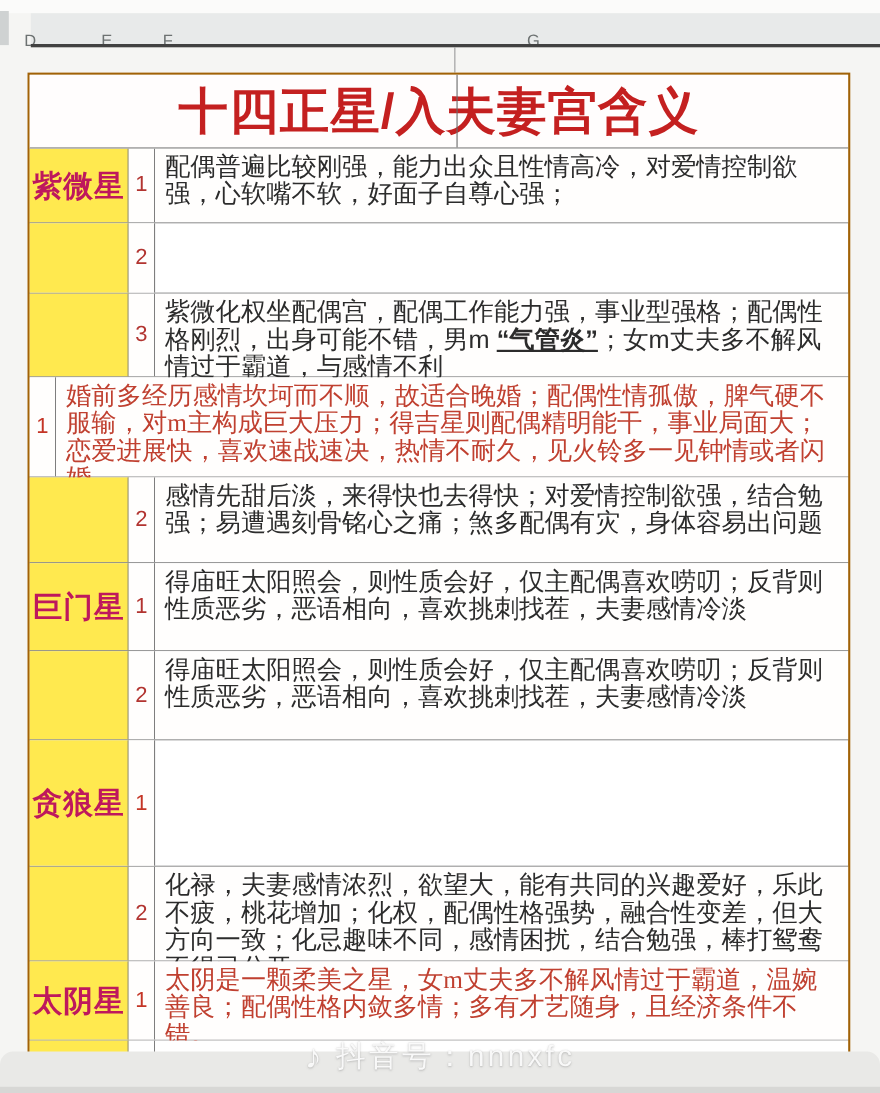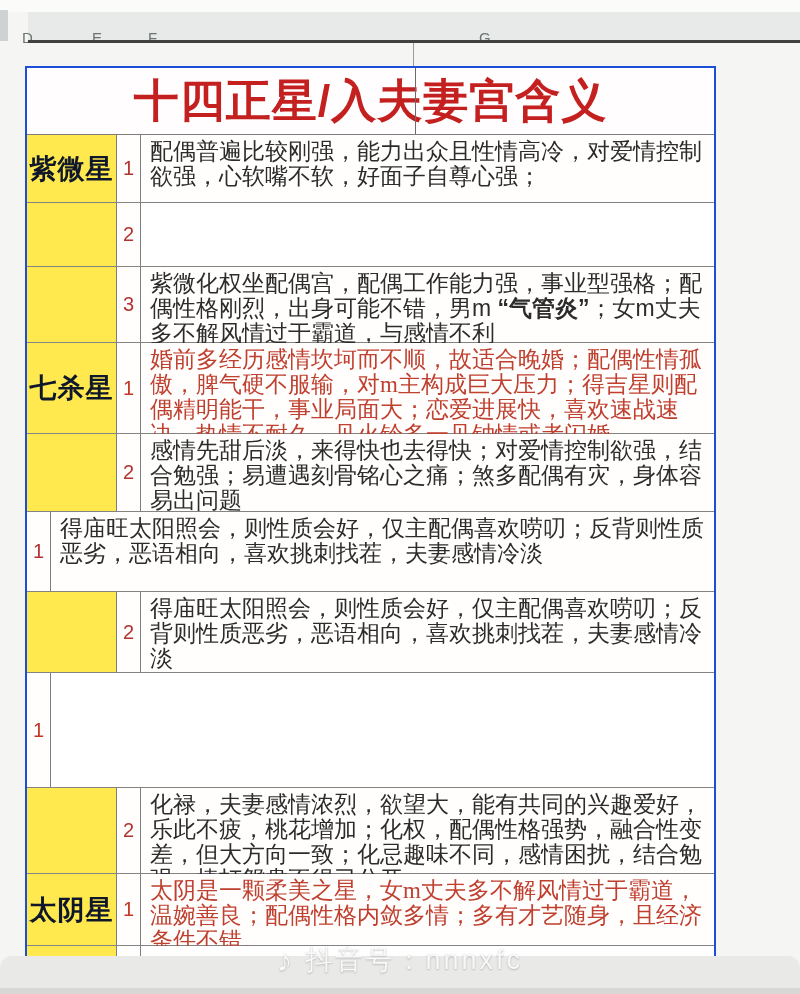--- a/index.html
+++ b/index.html
@@ -12,31 +12,31 @@
   .col-header-bar { position:absolute; left:28px; top:12px; width:772px; height:29px; background:#e8eaea; }
   .col-letter { position:absolute; top:17px; font-size:15px; color:#6d7272; font-weight:400; }
   .col-letter.d { left:-6px; }
   .col-letter.e { left:64px; }
   .col-letter.f { left:120px; }
   .col-letter.g { left:451px; }
   .header-dark-line { position:absolute; left:28px; top:40px; width:772px; height:3px; background:#414141; }
   .cell-cursor-vline { position:absolute; left:413px; top:43px; width:1px; height:24px; background:#9a9a9a; }
 
   
-  .sheet-table { position:absolute; left:25px; top:66px; width:691px; background:#ffffff; border:2px solid #1d4ed8; }
+  .sheet-table { position:absolute; left:25px; top:66px; width:748px; background:#ffffff; border:2px solid #a16207; }
   .title-row { position:relative; height:67px; border-bottom:1px solid #7e7e7e; display:flex; align-items:center; justify-content:center; background:#fffdfd; }
   .big-title { font-size:45px; font-weight:bold; color:#c42020; letter-spacing:1px; white-space:nowrap; }
   .title-divider { position:absolute; left:388px; top:0; width:1px; height:100%; background:#6b6b6b; }
 
   .t-row { display:flex; border-bottom:1px solid #838383; }
   .cell-star { width:90px; background:#ffe94f; border-right:1px solid #7e7e7e; display:flex; align-items:center; justify-content:center; }
-  .star-label { font-size:27px; font-weight:bold; color:#0f172a; letter-spacing:1px; }
+  .star-label { font-size:27px; font-weight:bold; color:#be185d; letter-spacing:1px; }
   .cell-num { width:24px; border-right:1px solid #7e7e7e; display:flex; align-items:center; justify-content:center; font-size:20px; color:#b23430; background:#fffefd; }
   .cell-content { flex:1; display:flex; align-items:flex-start; padding:4px 10px 4px 9px; font-size:23px; line-height:25px; color:#2c2c2c; background:#fffefd; }
-  .cell-content .seg-bold { font-weight:bold; }
+  .cell-content .seg-bold { font-weight:bold;text-decoration:underline; }
   .t-row.red .cell-content { color:#c04030;font-family:Liberation Serif, serif; }
   .t-row.red .cell-num { color:#c43526; }
   .t-row.partial { border-bottom:none; }
   .t-row.partial .cell-content, .t-row.partial .cell-num { background:#ffffff; }
 
   
   .bottom-bar { position:absolute; left:0; top:956px; width:800px; height:38px; background:#e9e9e7; border-radius:12px 12px 0 0; z-index:5; }
   .bottom-bar-edge { position:absolute; left:0; bottom:0; width:100%; height:6px; background:#d7d7d5; border-radius:0; }
   .watermark { position:absolute; left:0; top:942px; width:800px; text-align:center; z-index:6;
                color:rgba(252,252,252,0.95); font-size:27px; letter-spacing:3px;
@@ -85,57 +85,60 @@
     <div class="cell-star">
         <span class="star-label"></span>
       </div>
     <div class="cell-num">3</div>
     <div class="cell-content">
         <span><span>紫微化权坐配偶宫，配偶工作能力强，事业型强格；配偶性格刚烈，出身可能不错，男m </span><span class="seg-bold">“气管炎”</span><span>；女m丈夫多不解风情过于霸道，与感情不利</span></span>
       </div>
   </div>
 
   <div class="t-row red" style="height:91px">
-    <div class="cell-star">
-        <span class="star-label">七杀星</span>
-      </div>
     <div class="cell-num">1</div>
     <div class="cell-content">
         <span>婚前多经历感情坎坷而不顺，故适合晚婚；配偶性情孤傲，脾气硬不服输，对m主构成巨大压力；得吉星则配偶精明能干，事业局面大；恋爱进展快，喜欢速战速决，热情不耐久，见火铃多一见钟情或者闪婚</span>
       </div>
   </div>
 
   <div class="t-row" style="height:78px">
     <div class="cell-star">
         <span class="star-label"></span>
       </div>
     <div class="cell-num">2</div>
     <div class="cell-content">
         <span>感情先甜后淡，来得快也去得快；对爱情控制欲强，结合勉强；易遭遇刻骨铭心之痛；煞多配偶有灾，身体容易出问题</span>
       </div>
   </div>
 
   <div class="t-row" style="height:80px">
+    <div class="cell-star">
+        <span class="star-label">巨门星</span>
+      </div>
     <div class="cell-num">1</div>
     <div class="cell-content">
         <span>得庙旺太阳照会，则性质会好，仅主配偶喜欢唠叨；反背则性质恶劣，恶语相向，喜欢挑刺找茬，夫妻感情冷淡</span>
       </div>
   </div>
 
   <div class="t-row" style="height:81px">
     <div class="cell-star">
         <span class="star-label"></span>
       </div>
     <div class="cell-num">2</div>
     <div class="cell-content">
         <span>得庙旺太阳照会，则性质会好，仅主配偶喜欢唠叨；反背则性质恶劣，恶语相向，喜欢挑刺找茬，夫妻感情冷淡</span>
       </div>
   </div>
 
   <div class="t-row red" style="height:115px">
+    <div class="cell-star">
+        <span class="star-label">贪狼星</span>
+      </div>
     <div class="cell-num">1</div>
   </div>
 
   <div class="t-row" style="height:86px">
     <div class="cell-star">
         <span class="star-label"></span>
       </div>
     <div class="cell-num">2</div>
     <div class="cell-content">
         <span>化禄，夫妻感情浓烈，欲望大，能有共同的兴趣爱好，乐此不疲，桃花增加；化权，配偶性格强势，融合性变差，但大方向一致；化忌趣味不同，感情困扰，结合勉强，棒打鸳鸯不得已分开。</span>

